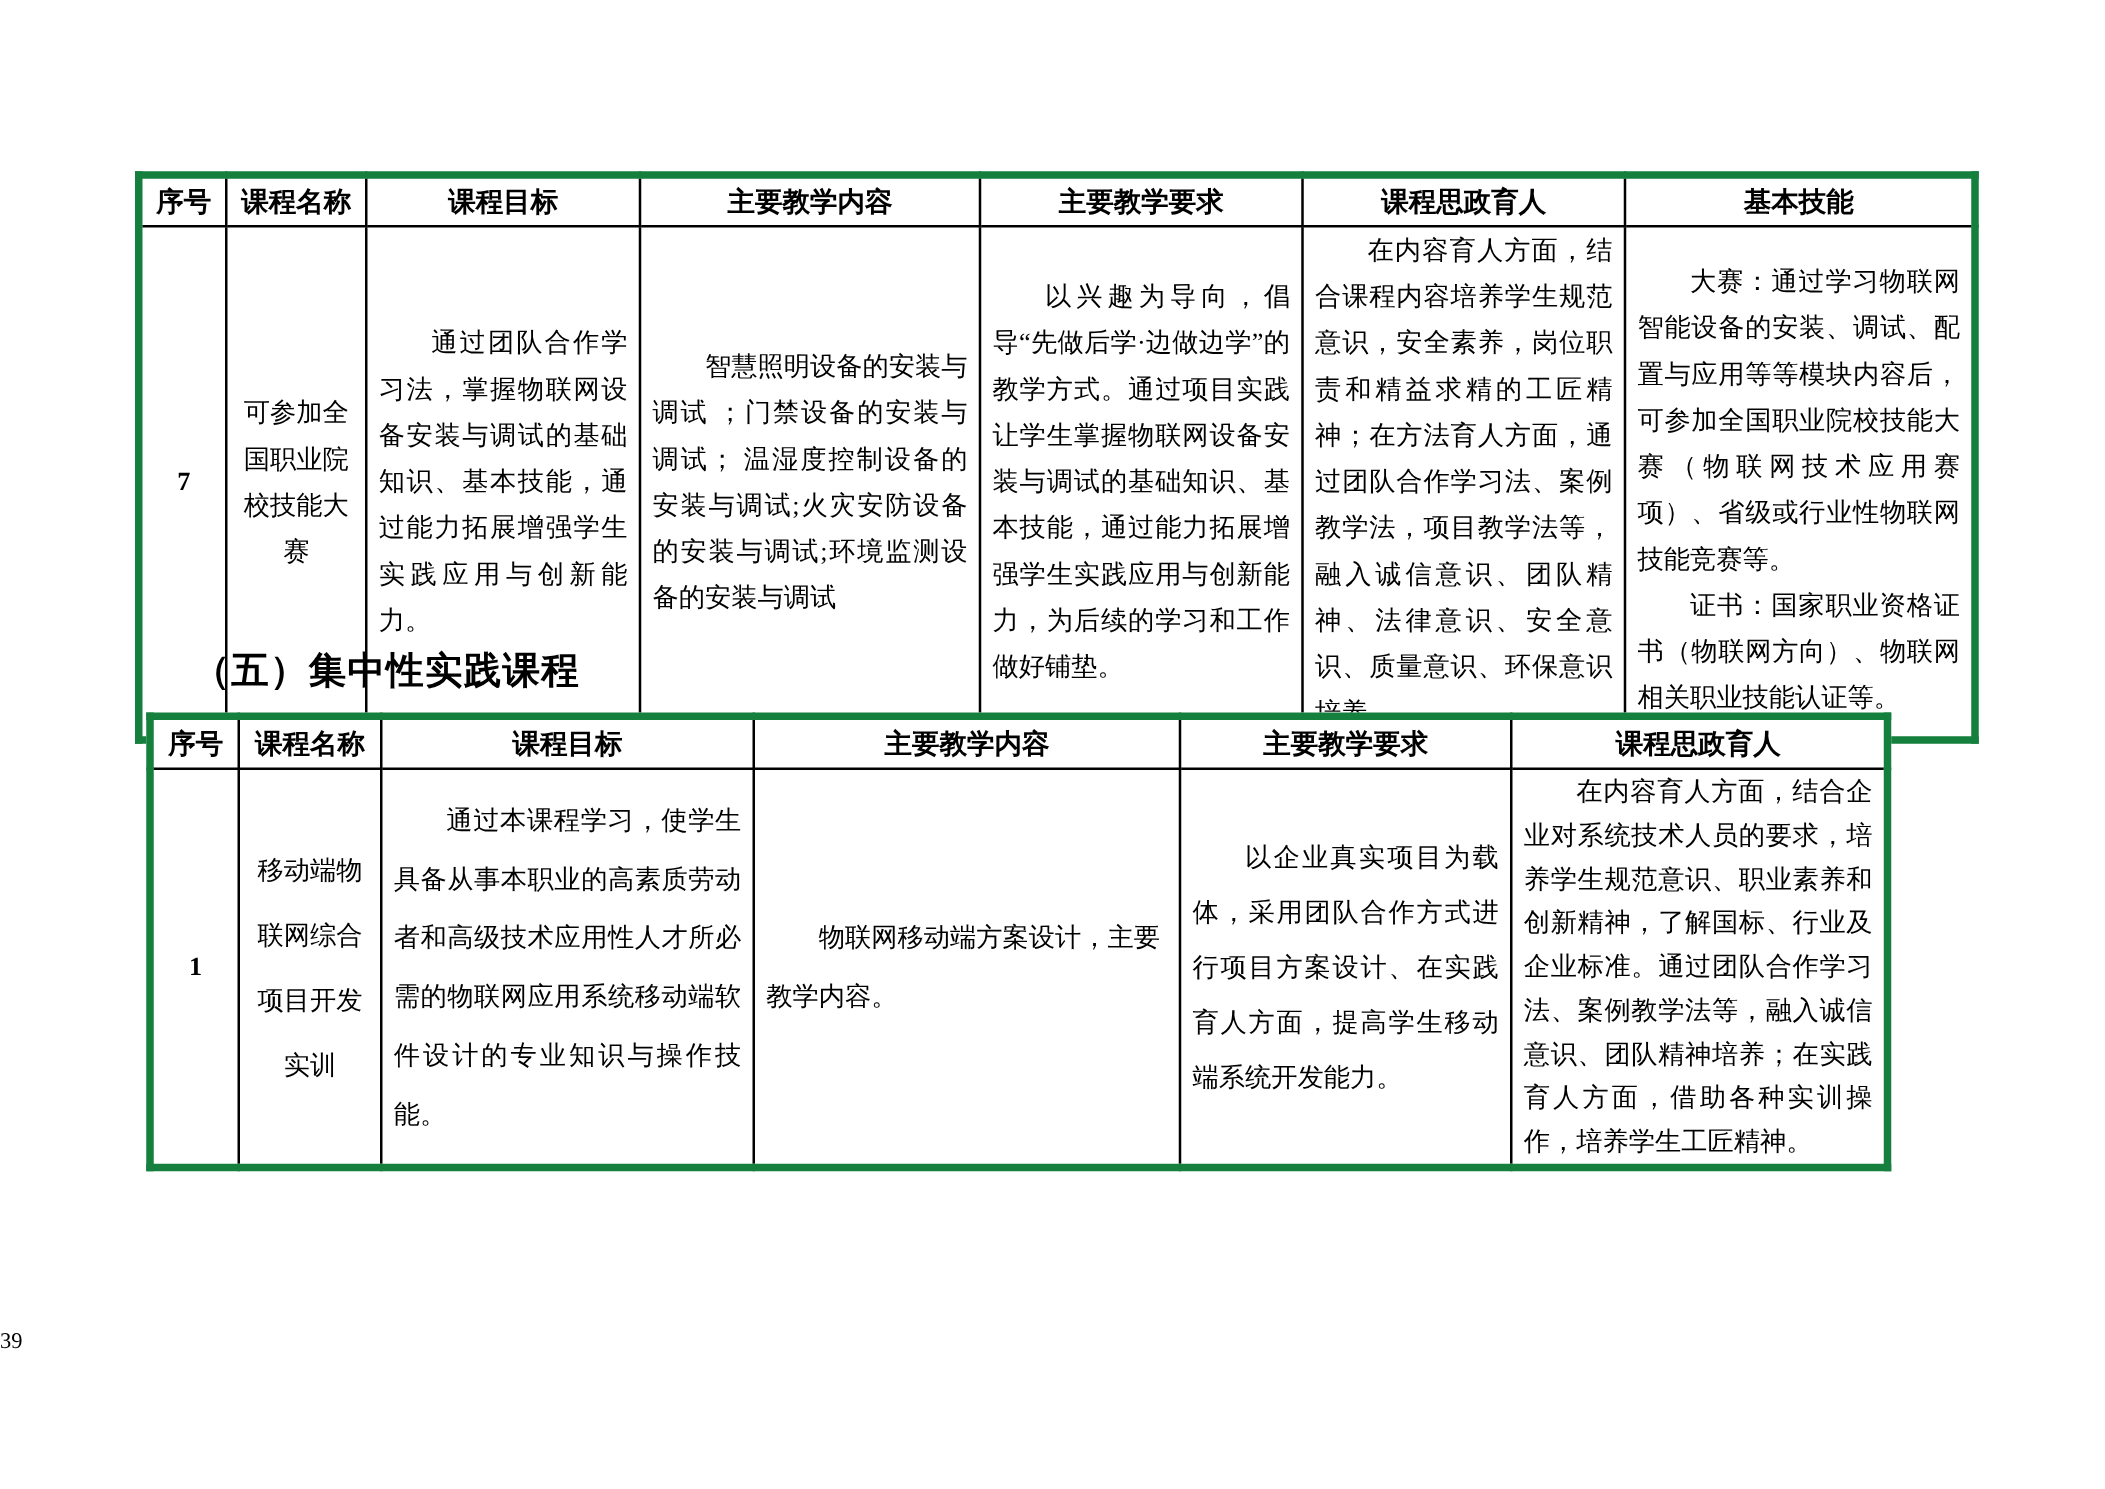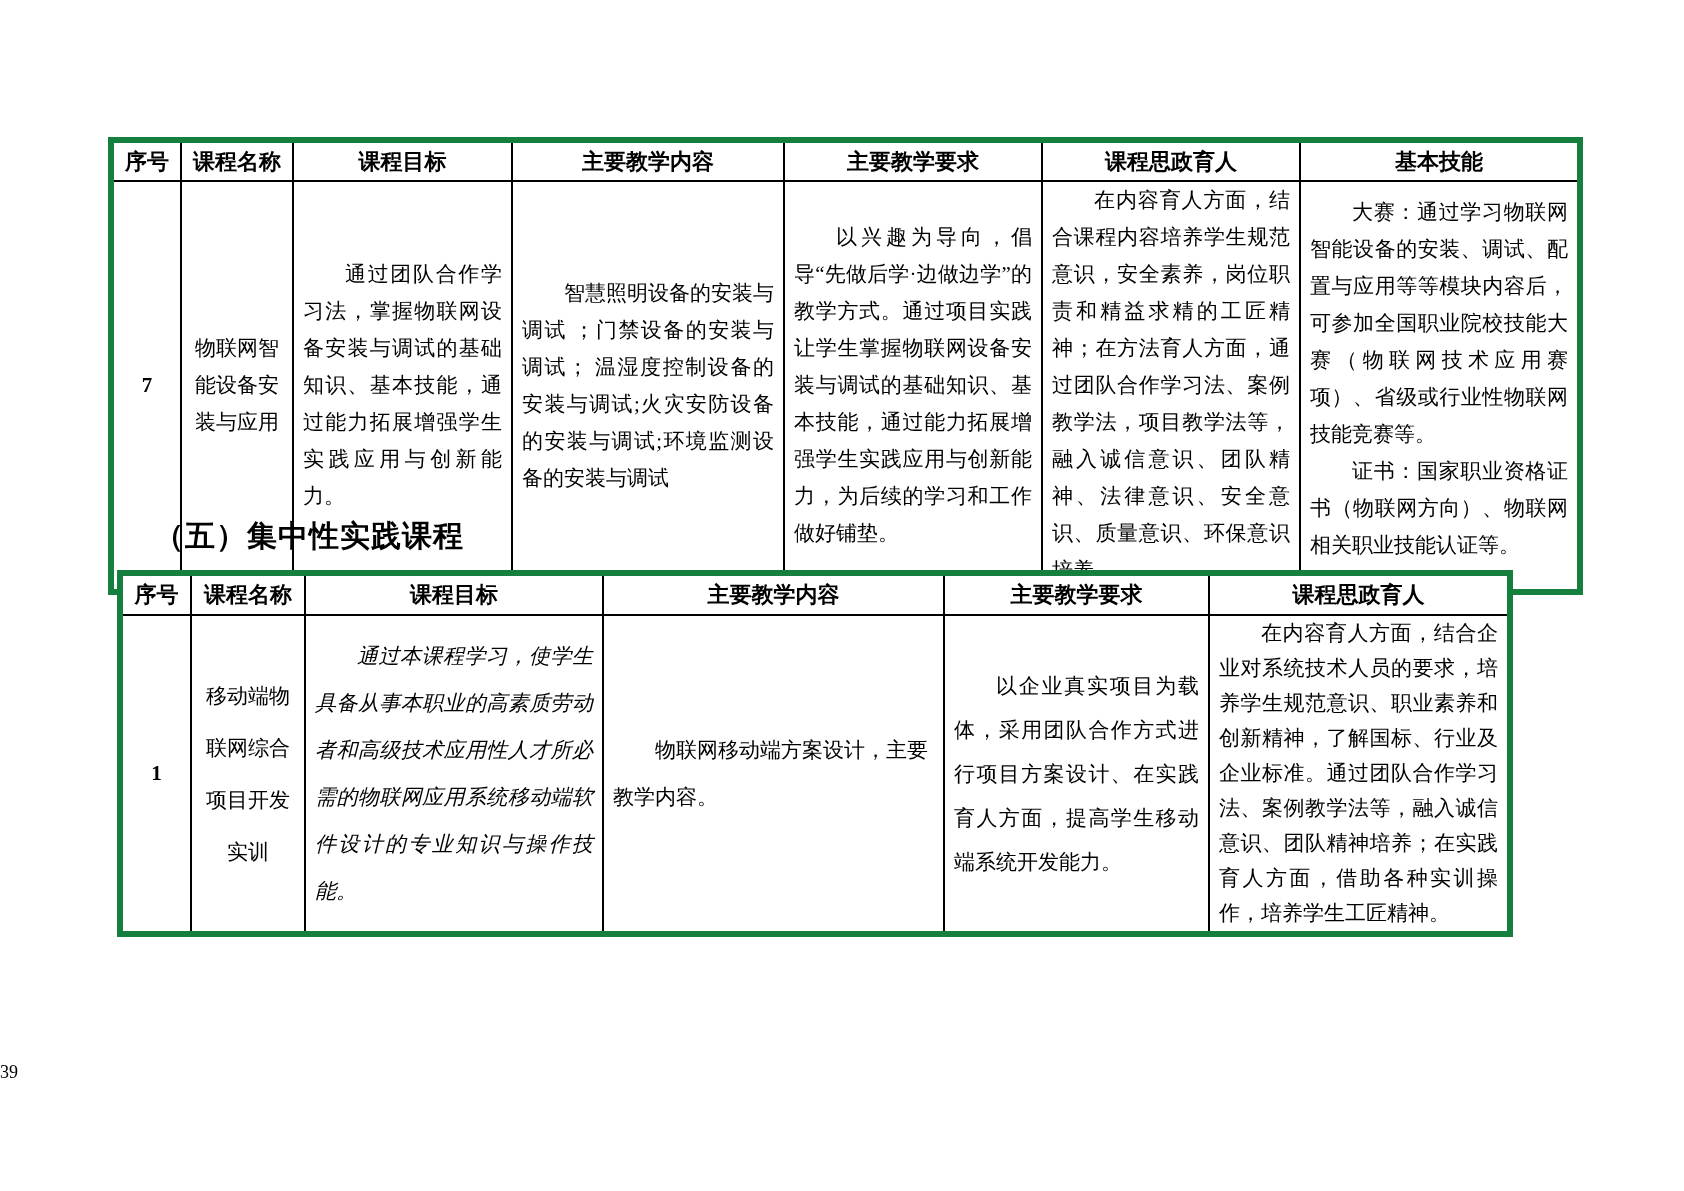--- a/index.html
+++ b/index.html
@@ -48,21 +48,21 @@
   }
   .cell-text p.para {
     margin: 0;
     text-indent: 2em;
     text-align: justify;
   }
   
   .t1-lh { line-height: 37px; }
   
   .t2-name { line-height: 52px; }
-  .t2-obj  { line-height: 47px; font-style: italic; }
+  .t2-obj  { line-height: 47px; }
   .t2-cont { line-height: 47px; }
   .t2-req  { line-height: 44px; }
   .t2-ideo { line-height: 35px; }
   .section-heading {
     position: absolute;
     left: 154px;
     top: 516px;
     font-size: 30px;
     font-weight: bold;
     letter-spacing: 1px;
@@ -98,34 +98,34 @@
       <th>课程目标</th>
       <th>主要教学内容</th>
       <th>主要教学要求</th>
       <th>课程思政育人</th>
       <th>基本技能</th>
     </tr>
   </thead>
   <tbody>
     <tr style="height:335px">
       <td class="cell-no">7</td>
-      <td class="cell-name t1-lh">物联网智能设备安装与应用</td>
+      <td class="cell-name t1-lh">可参加全国职业院校技能大赛</td>
       <td class="cell-text t1-lh">
         <p class="para">通过团队合作学习法，掌握物联网设备安装与调试的基础知识、基本技能，通过能力拓展增强学生实践应用与创新能力。</p>
       </td>
       <td class="cell-text t1-lh">
         <p class="para">智慧照明设备的安装与调试 ；门禁设备的安装与调试； 温湿度控制设备的安装与调试;火灾安防设备的安装与调试;环境监测设备的安装与调试</p>
       </td>
       <td class="cell-text t1-lh">
         <p class="para">以兴趣为导向，倡导“先做后学·边做边学”的教学方式。通过项目实践让学生掌握物联网设备安装与调试的基础知识、基本技能，通过能力拓展增强学生实践应用与创新能力，为后续的学习和工作做好铺垫。</p>
       </td>
       <td class="cell-text t1-lh">
         <p class="para">在内容育人方面，结合课程内容培养学生规范意识，安全素养，岗位职责和精益求精的工匠精神；在方法育人方面，通过团队合作学习法、案例教学法，项目教学法等，融入诚信意识、团队精神、法律意识、安全意识、质量意识、环保意识培养。</p>
       </td>
-      <td class="cell-text t1-lh" style="vertical-align:top; padding-top:12px;">
+      <td class="cell-text t1-lh" style="vertical-align:top; padding-top:25px;">
         <p class="para">大赛：通过学习物联网智能设备的安装、调试、配置与应用等等模块内容后，可参加全国职业院校技能大赛（物联网技术应用赛项）、省级或行业性物联网技能竞赛等。</p>
         <p class="para">证书：国家职业资格证书（物联网方向）、物联网相关职业技能认证等。</p>
       </td>
     </tr>
   </tbody>
 </table>
 
 <div class="section-heading">（五）集中性实践课程</div>
 
 <table class="doc-table" style="left:117px; top:570px; width:1390px;">

